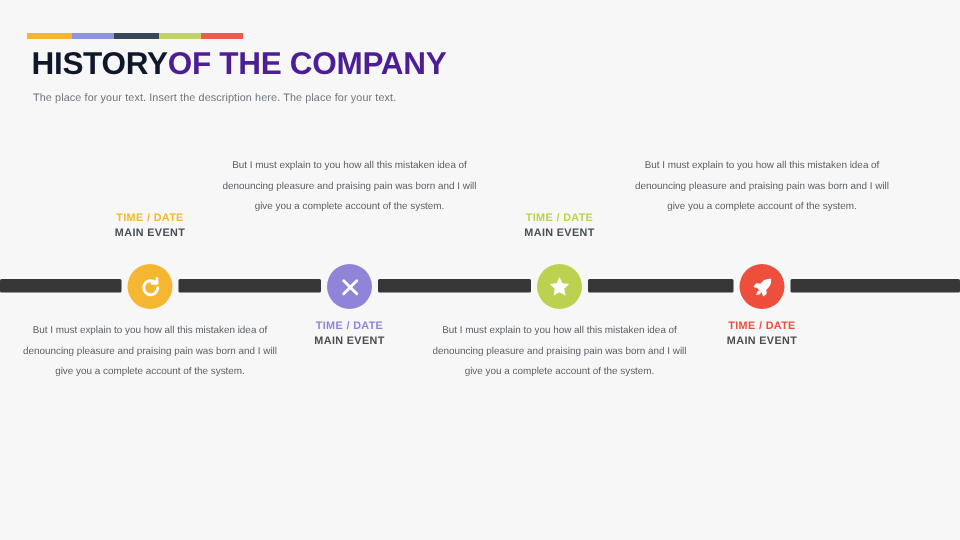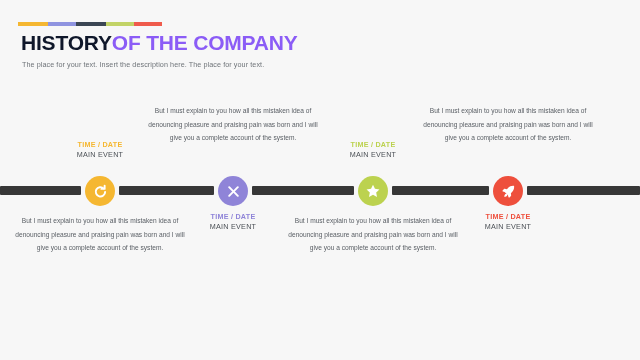--- a/index.html
+++ b/index.html
@@ -40,21 +40,21 @@
     position: absolute;
     left: 21px;
     top: 31px;
     font-size: 21px;
     font-weight: bold;
     letter-spacing: -0.2px;
     white-space: nowrap;
     line-height: 1.1;
   }
   #page-title .t-dark { color: #0f172a; }
-  #page-title .t-accent { color: #8b5cf6; }
+  #page-title .t-accent { color: #4c1d95; }
 
   #page-subtitle {
     position: absolute;
     left: 22px;
     top: 60px;
     font-size: 7.2px;
     color: #6f7479;
     letter-spacing: 0.08px;
     white-space: nowrap;
   }
@@ -105,21 +105,21 @@
     text-align: center;
     line-height: 1.45;
   }
   .event-time {
     font-size: 7.2px;
     font-weight: bold;
     letter-spacing: 0.25px;
   }
   .event-name {
     font-size: 7.2px;
-    font-weight: normal;
+    font-weight: bold;
     color: #4a4f55;
     letter-spacing: 0.25px;
   }
 
   .event-para {
     position: absolute;
     width: 170px;
     margin-left: -85px;
     text-align: center;
     font-size: 6.6px;

